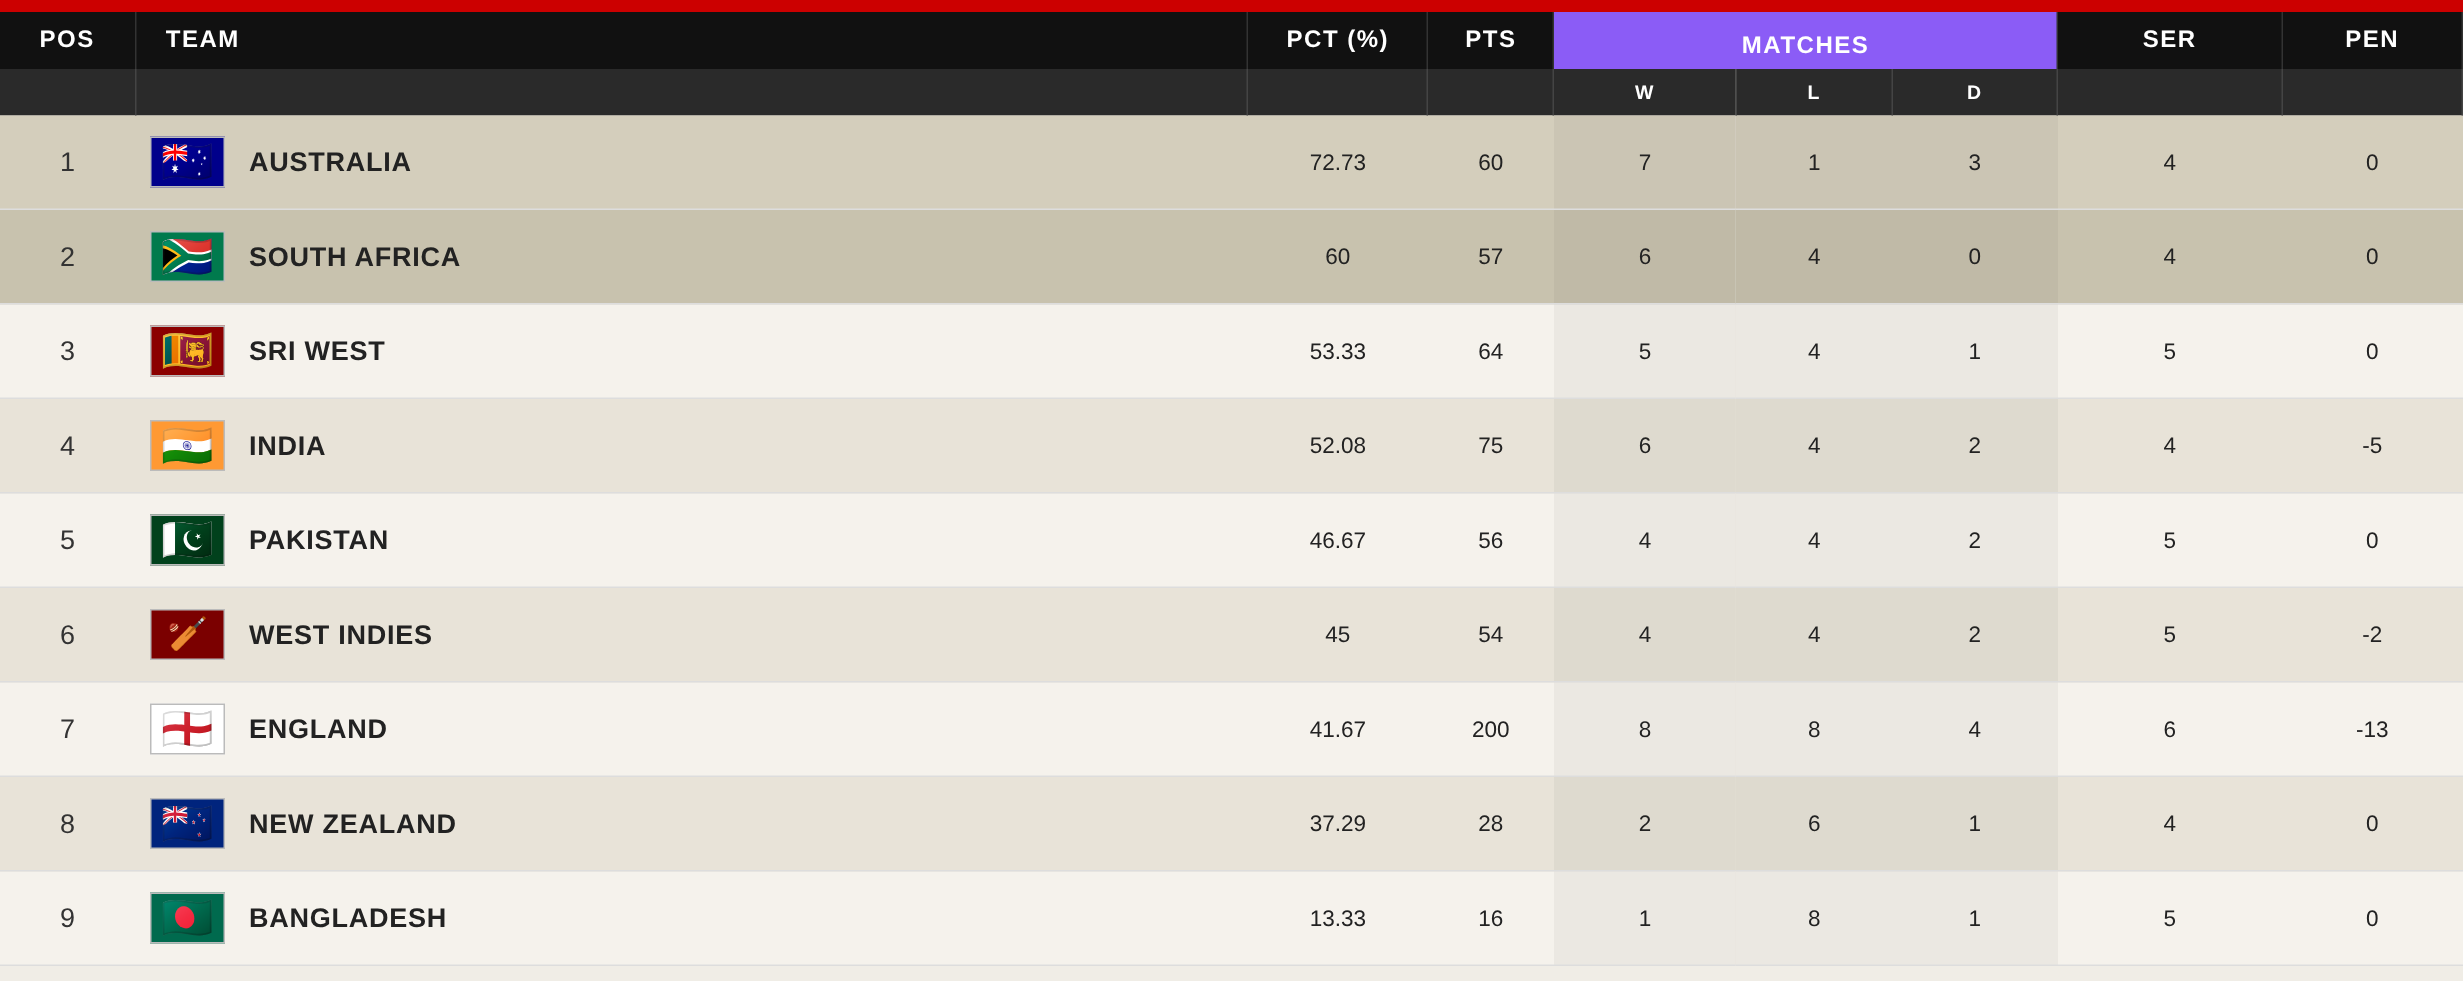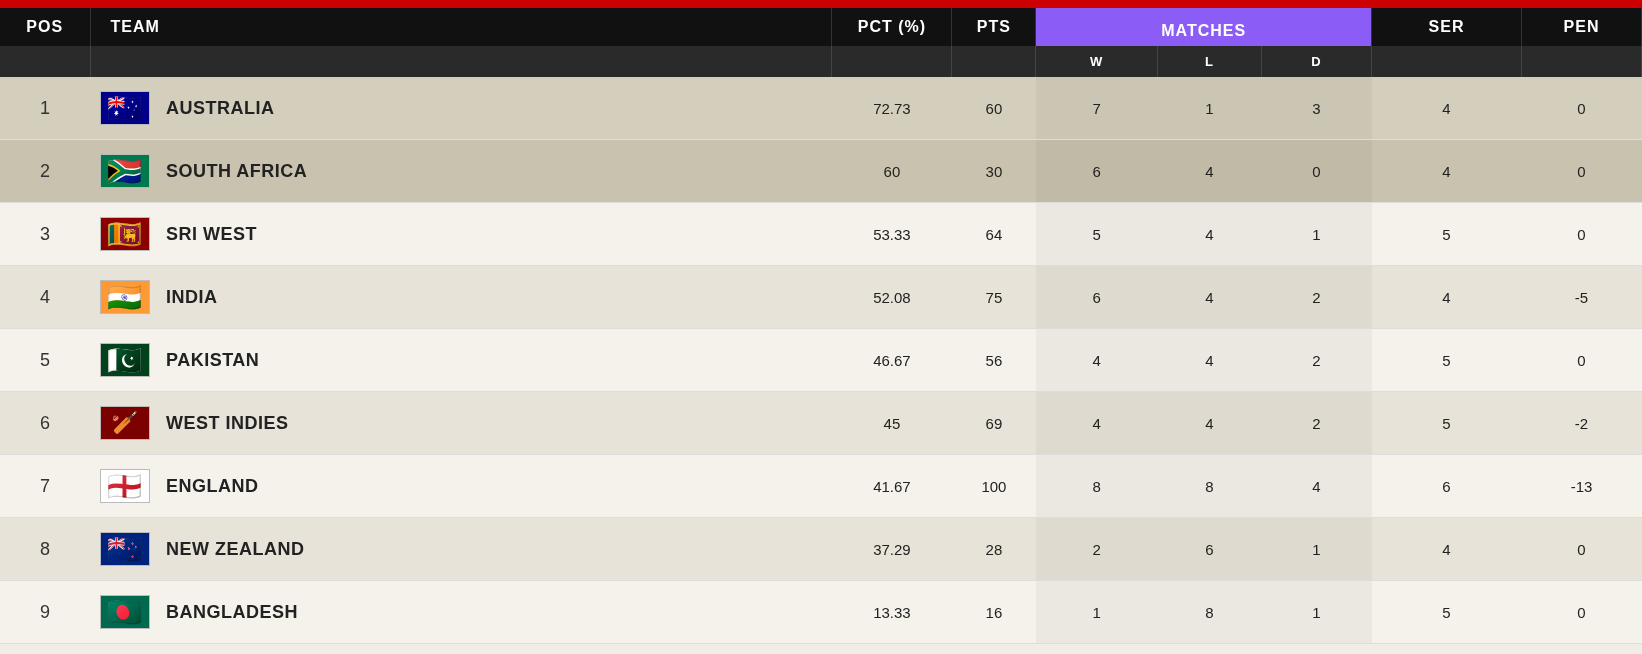--- a/index.html
+++ b/index.html
@@ -272,21 +272,21 @@
   </tr>
         <tr class="highlight-2">
     <td class="td-pos">2</td>
     <td class="td-team">
       <div class="team-cell">
         <div class="flag flag-sa"></div>
         <span class="team-name">SOUTH AFRICA</span>
       </div>
     </td>
     <td>60</td>
-    <td>30</td>
+    <td>57</td>
     <td class="col-matches-bg">6</td>
     <td class="col-matches-bg">4</td>
     <td class="col-matches-bg">0</td>
     <td>4</td>
     <td>0</td>
   </tr>
         <tr>
     <td class="td-pos">3</td>
     <td class="td-team">
       <div class="team-cell">
@@ -336,37 +336,37 @@
   </tr>
         <tr>
     <td class="td-pos">6</td>
     <td class="td-team">
       <div class="team-cell">
         <div class="flag flag-wi"></div>
         <span class="team-name">WEST INDIES</span>
       </div>
     </td>
     <td>45</td>
-    <td>69</td>
+    <td>54</td>
     <td class="col-matches-bg">4</td>
     <td class="col-matches-bg">4</td>
     <td class="col-matches-bg">2</td>
     <td>5</td>
     <td>-2</td>
   </tr>
         <tr>
     <td class="td-pos">7</td>
     <td class="td-team">
       <div class="team-cell">
         <div class="flag flag-eng"></div>
         <span class="team-name">ENGLAND</span>
       </div>
     </td>
     <td>41.67</td>
-    <td>100</td>
+    <td>200</td>
     <td class="col-matches-bg">8</td>
     <td class="col-matches-bg">8</td>
     <td class="col-matches-bg">4</td>
     <td>6</td>
     <td>-13</td>
   </tr>
         <tr>
     <td class="td-pos">8</td>
     <td class="td-team">
       <div class="team-cell">

